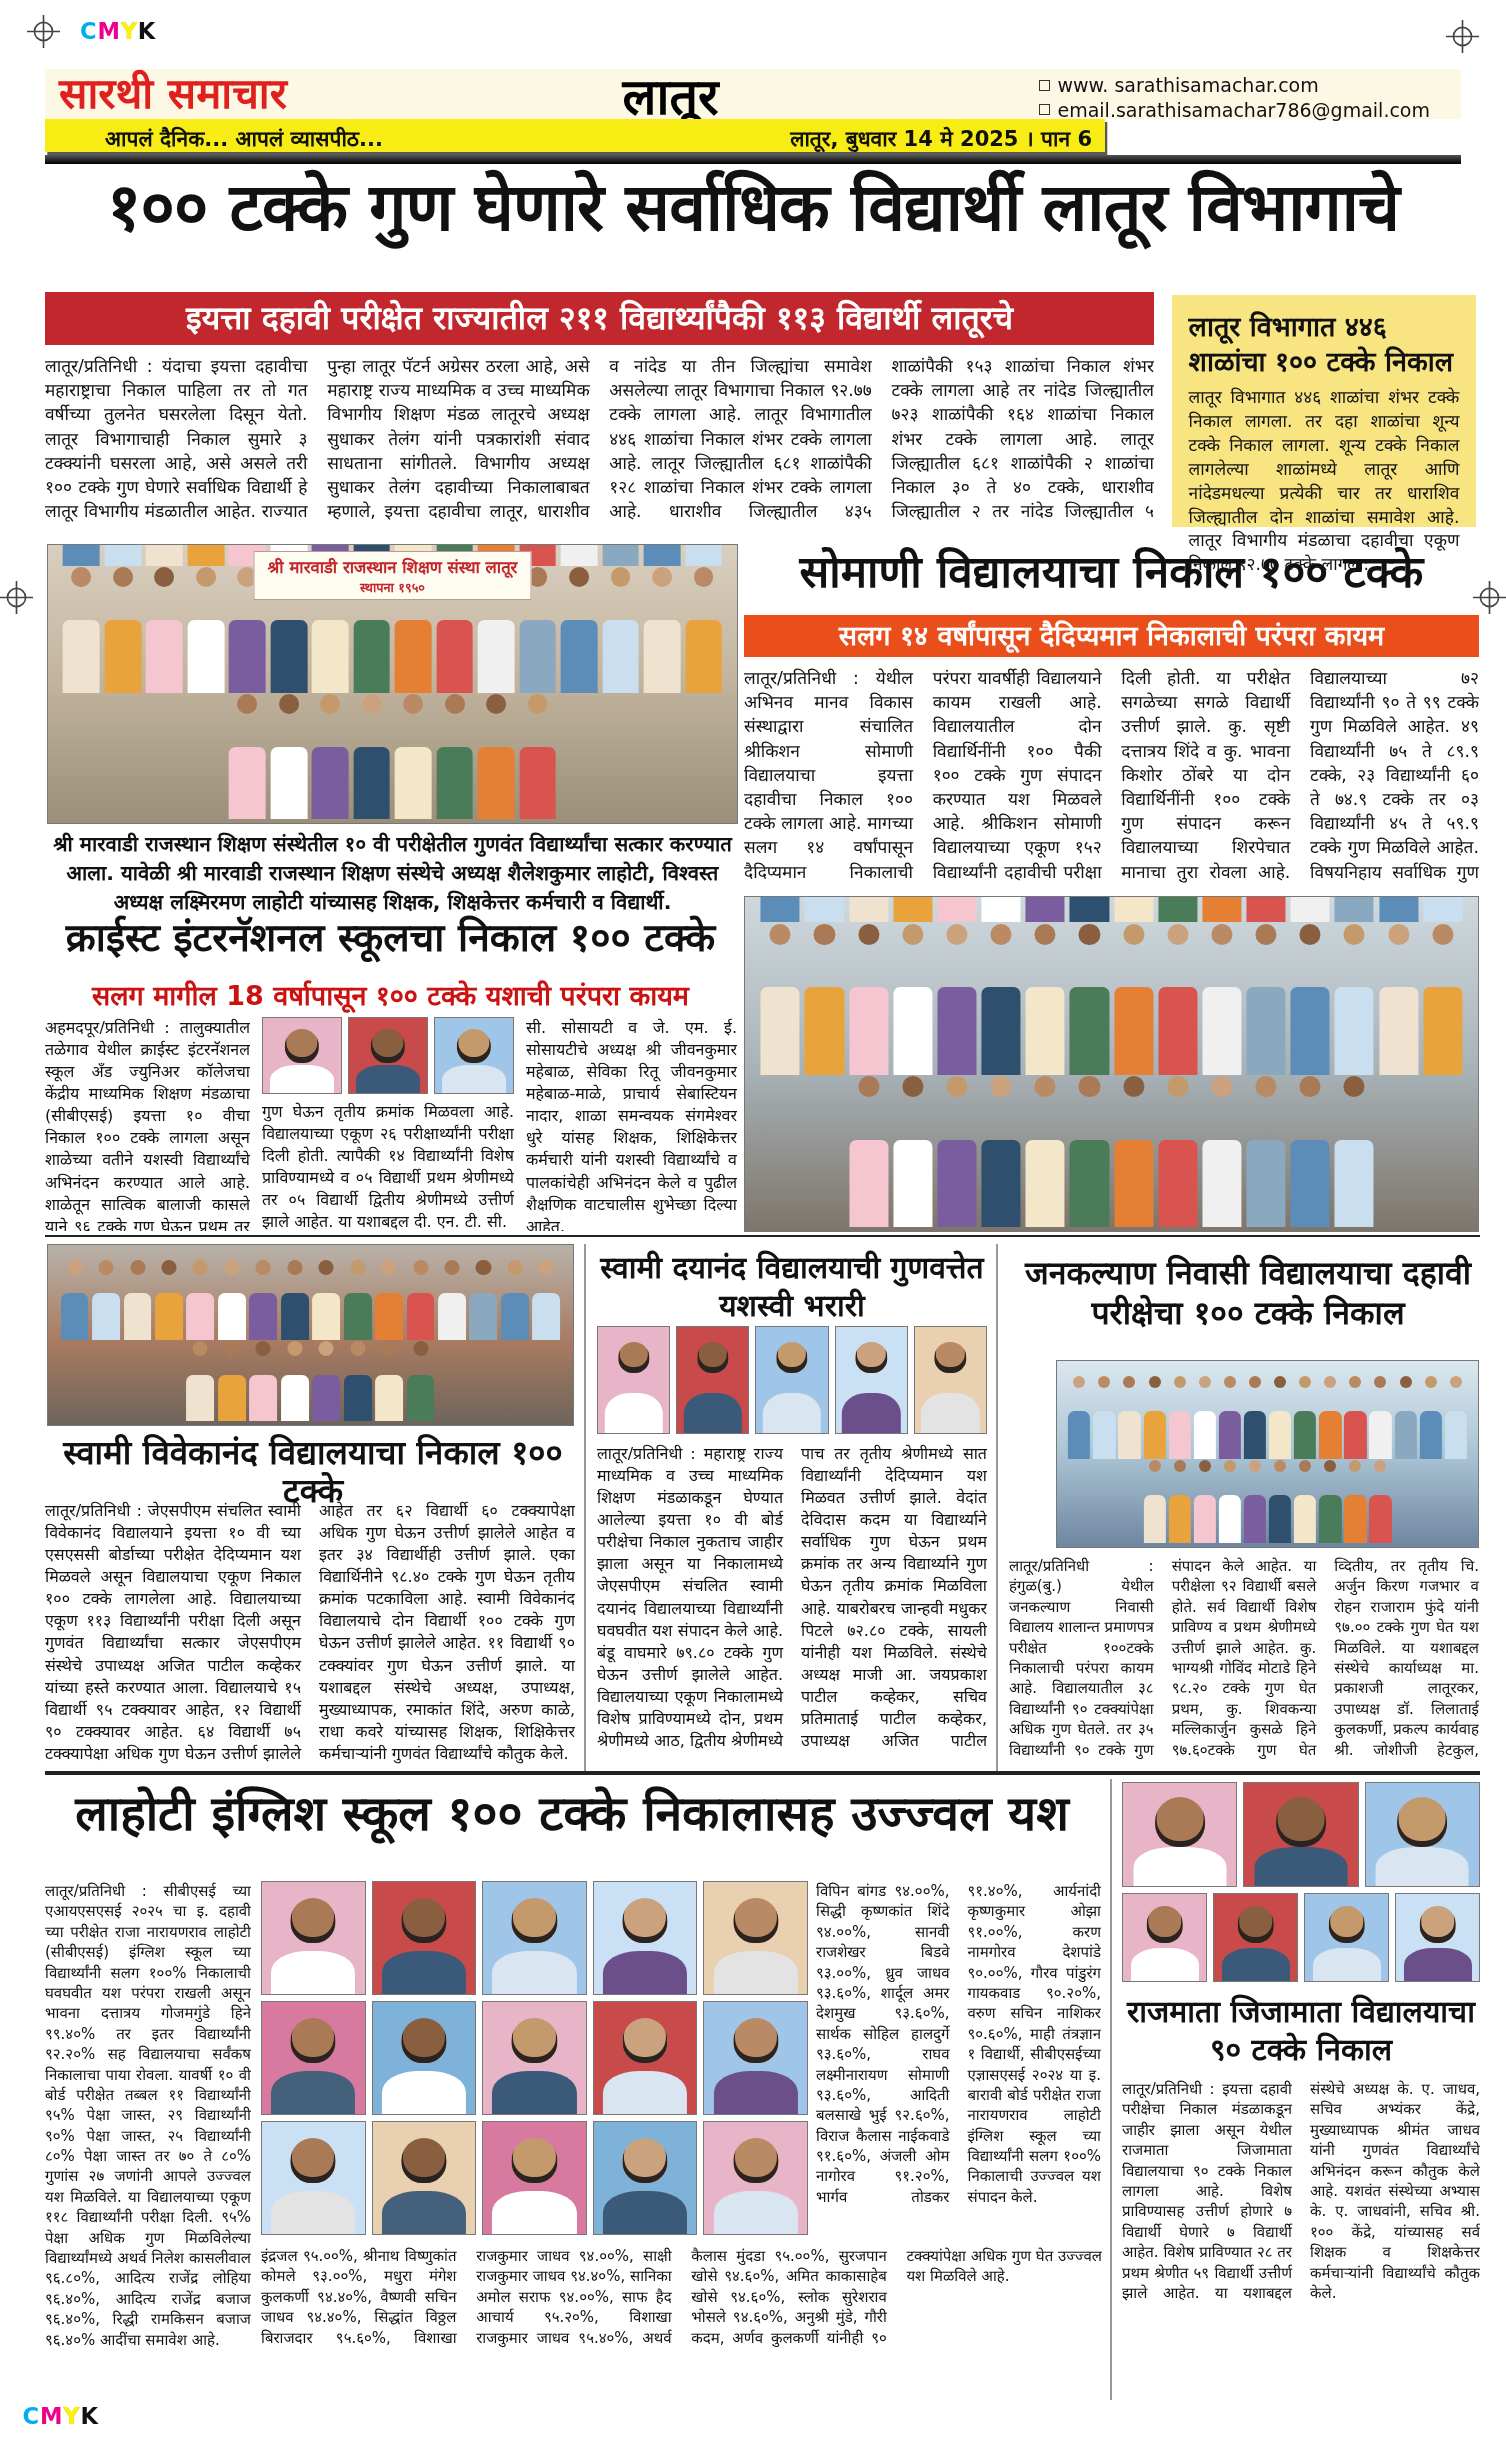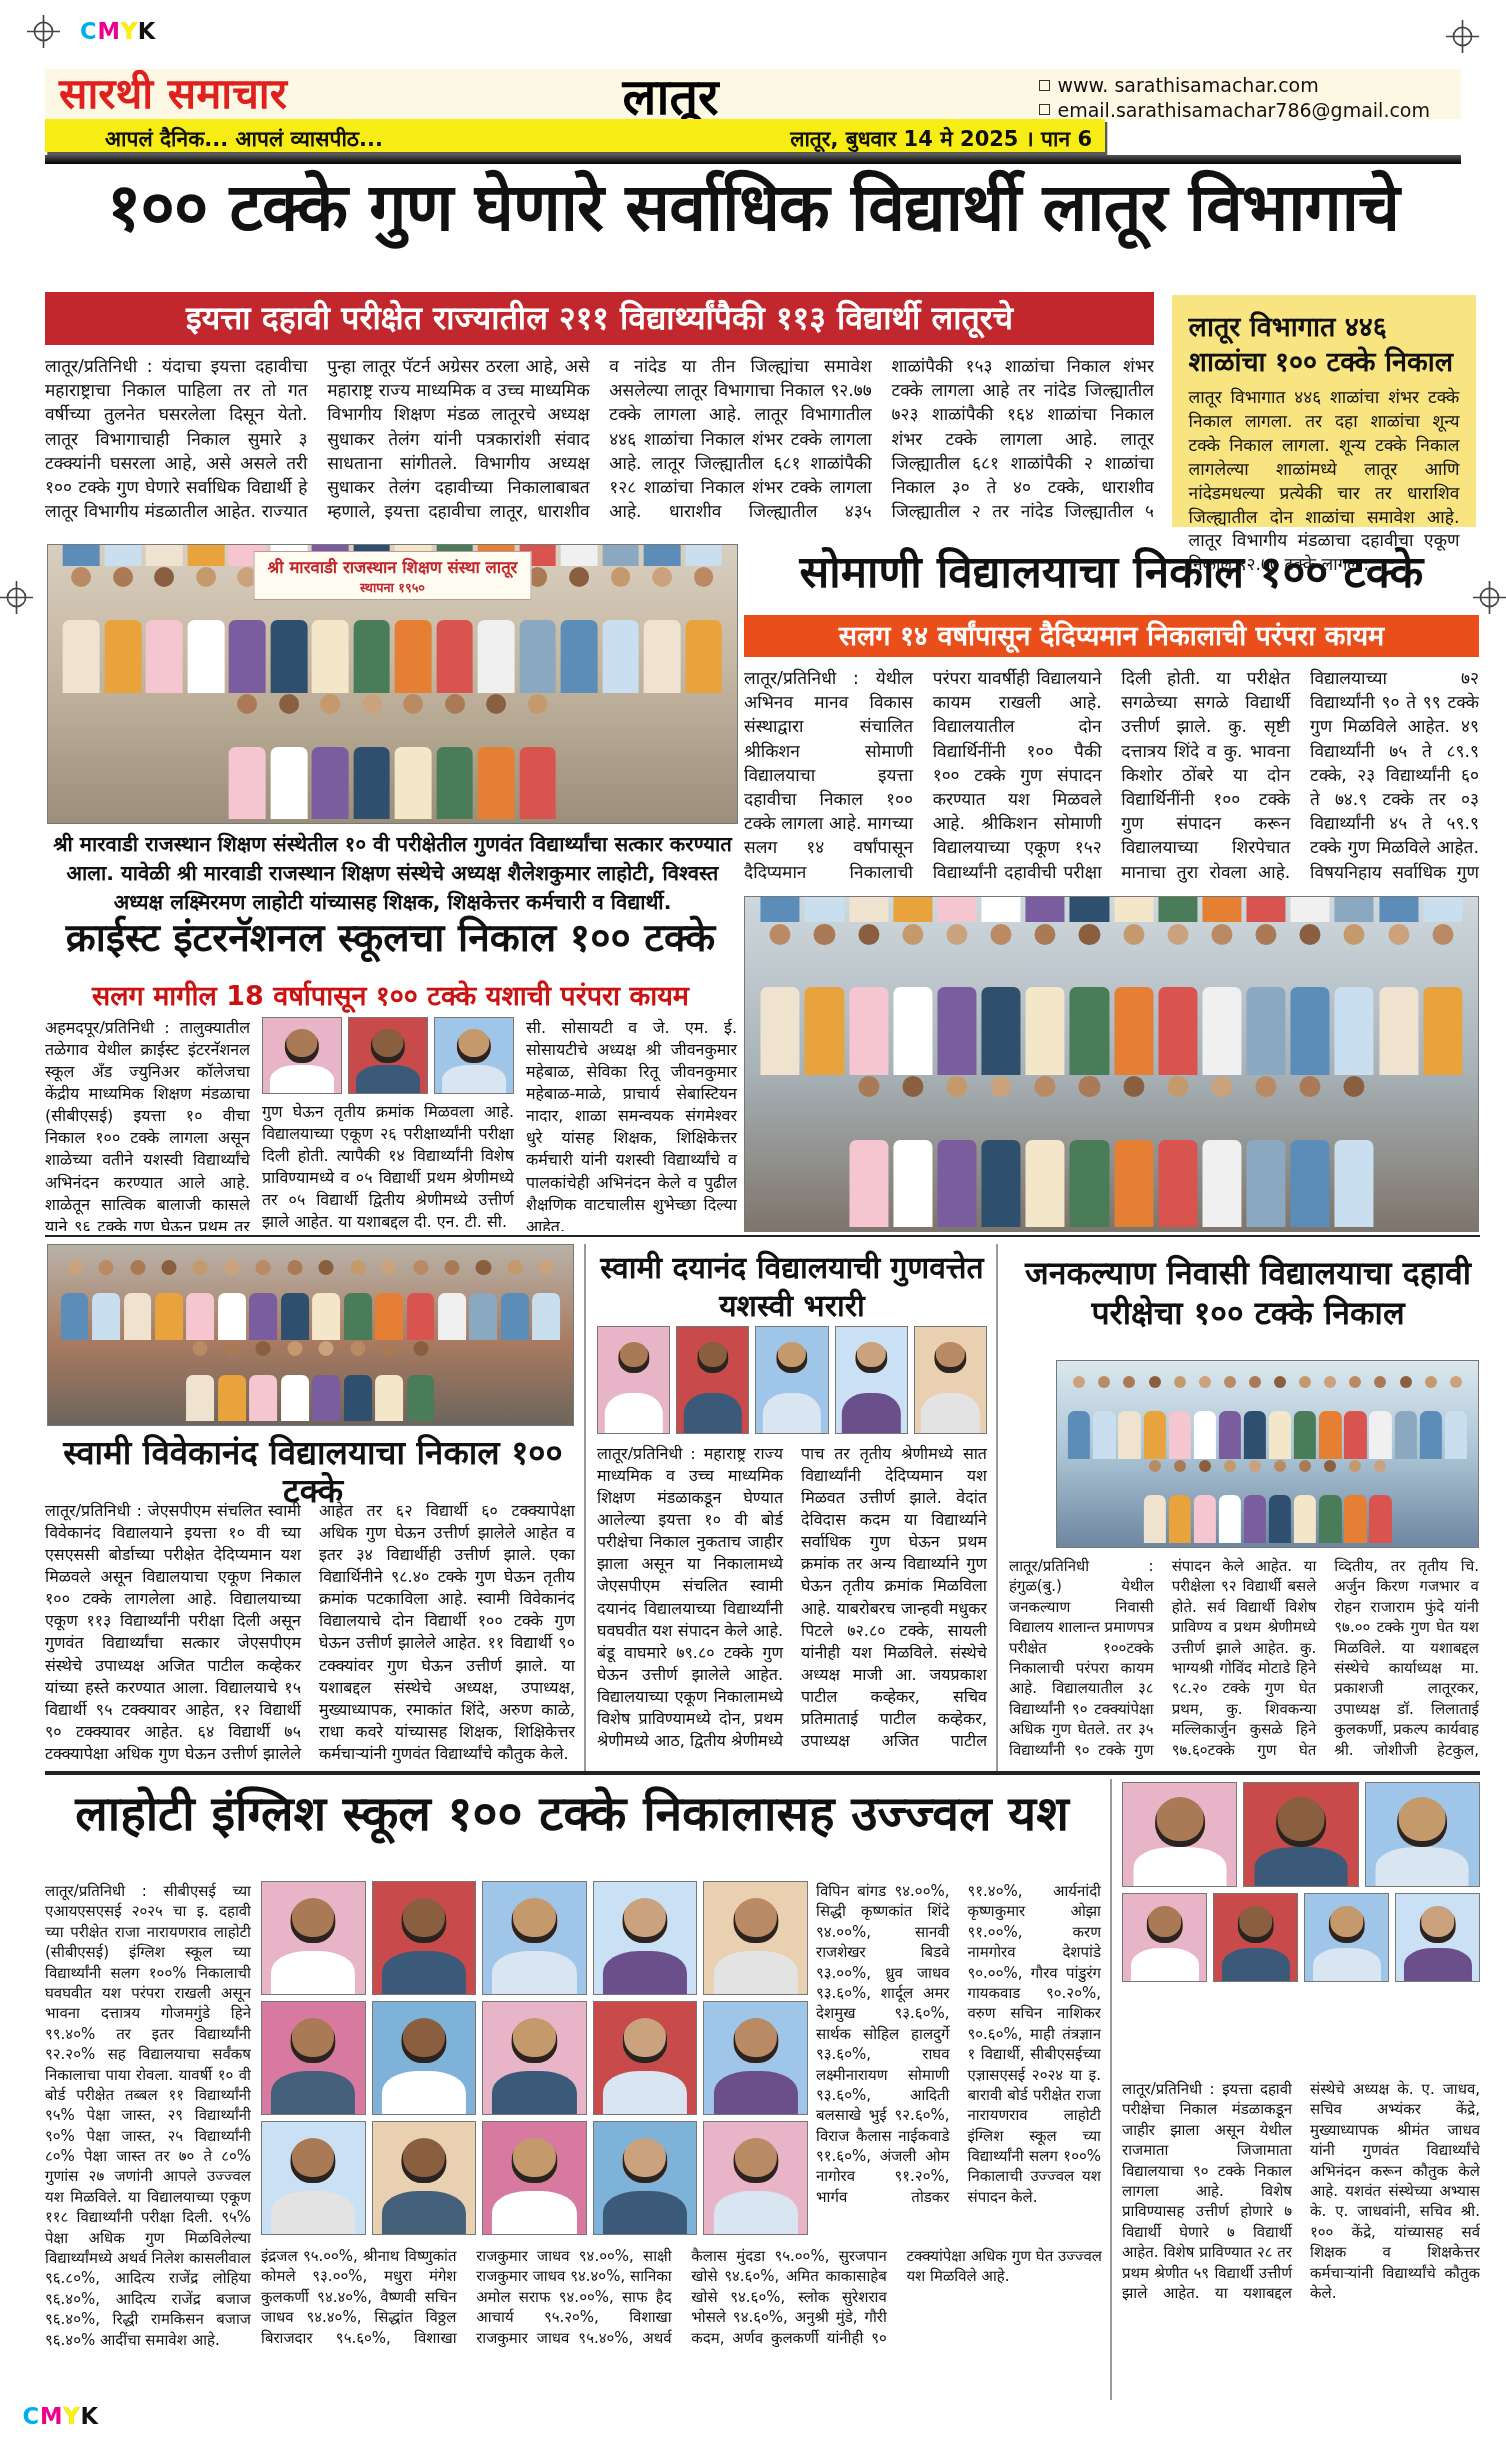--- a/index.html
+++ b/index.html
@@ -347,16 +347,17 @@
       <div class="pcell" style="--pbg: #e8b4c8; --pskin: #a97a55; --pshirt: #ffffff;"></div>
       <div class="pcell" style="--pbg: #c94a4a; --pskin: #8a5f3f; --pshirt: #3b5a7a;"></div>
       <div class="pcell" style="--pbg: #9fc5e8; --pskin: #c49a6c; --pshirt: #d9e6f2;"></div>
     </div>
   <div class="abs pgrid" style="left:1122px;top:1893px;width:358px;height:89px;grid-template-columns:repeat(4,1fr);">
       <div class="pcell" style="--pbg: #e8b4c8; --pskin: #a97a55; --pshirt: #ffffff;"></div>
       <div class="pcell" style="--pbg: #c94a4a; --pskin: #8a5f3f; --pshirt: #3b5a7a;"></div>
       <div class="pcell" style="--pbg: #9fc5e8; --pskin: #c49a6c; --pshirt: #d9e6f2;"></div>
       <div class="pcell" style="--pbg: #c9e0f5; --pskin: #caa27e; --pshirt: #6b4f8a;"></div>
     </div>
+  <h3 class="abs h4" style="left:1122px;top:1993px;width:358px;margin:0;">राजमाता जिजामाता विद्यालयाचा ९० टक्के निकाल</h3>
   <div class="abs jtext body-xxs cols2" style="left:1122px;top:2079px;width:358px;height:321px;">लातूर/प्रतिनिधी : इयत्ता दहावी परीक्षेचा निकाल मंडळाकडून जाहीर झाला असून येथील राजमाता जिजामाता विद्यालयाचा ९० टक्के निकाल लागला आहे. विशेष प्राविण्यासह उत्तीर्ण होणारे ७ विद्यार्थी घेणारे ७ विद्यार्थी आहेत. विशेष प्राविण्यात २८ तर प्रथम श्रेणीत ५९ विद्यार्थी उत्तीर्ण झाले आहेत. या यशाबद्दल संस्थेचे अध्यक्ष के. ए. जाधव, सचिव अभ्यंकर केंद्रे, मुख्याध्यापक श्रीमंत जाधव यांनी गुणवंत विद्यार्थ्यांचे अभिनंदन करून कौतुक केले आहे. यशवंत संस्थेच्या अभ्यास के. ए. जाधवांनी, सचिव श्री. १०० केंद्रे, यांच्यासह सर्व शिक्षक व शिक्षकेत्तर कर्मचाऱ्यांनी विद्यार्थ्यांचे कौतुक केले.</div>
 
 </div>
 
 
 </body></html>

